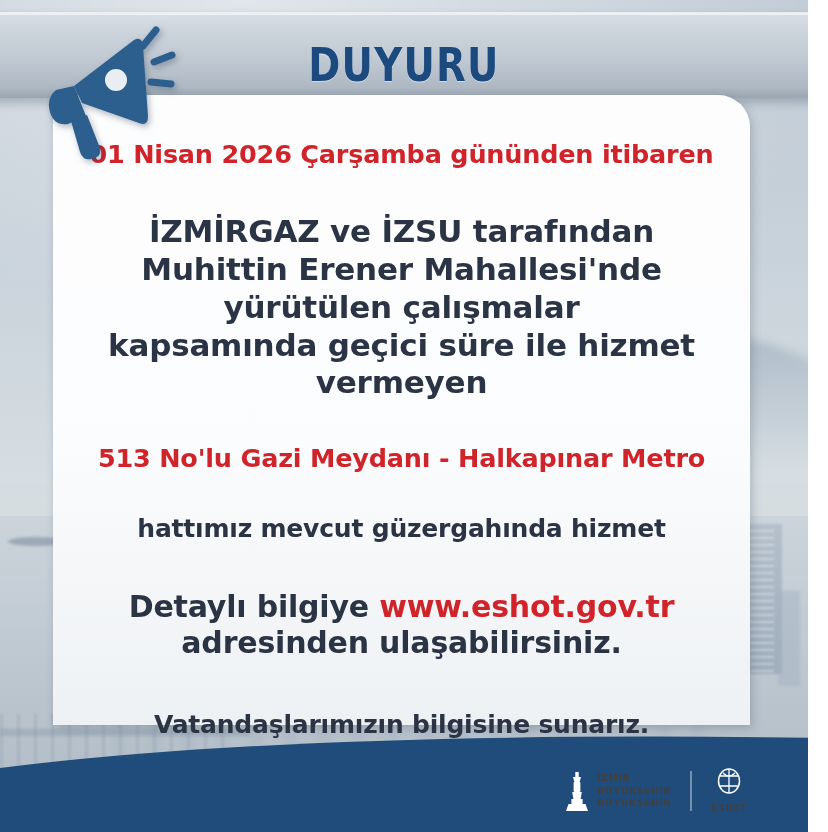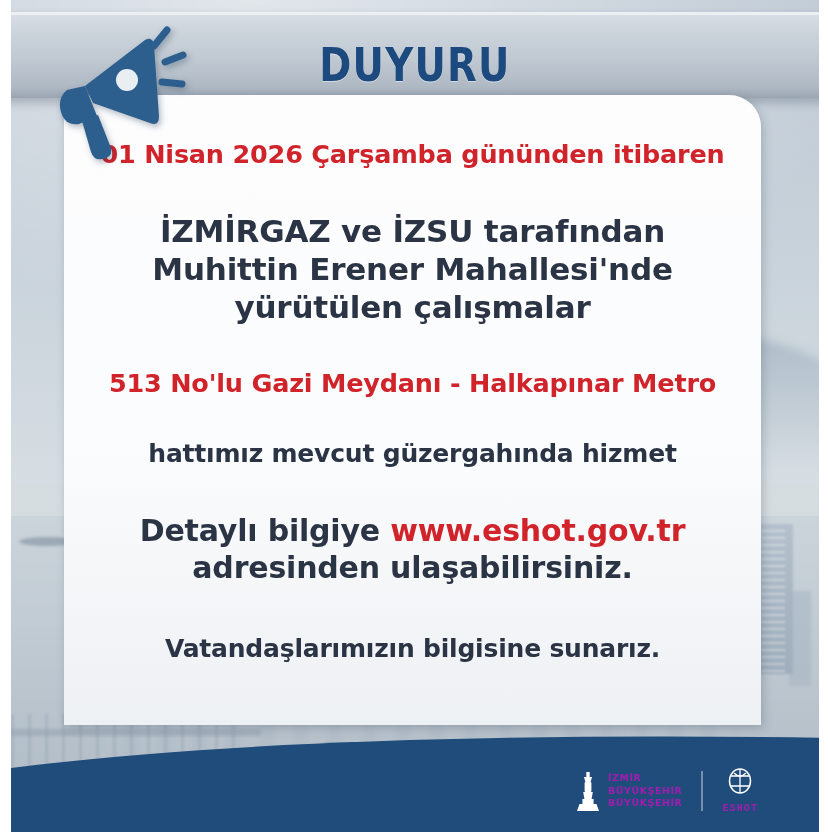--- a/index.html
+++ b/index.html
@@ -11,21 +11,20 @@
   body {
     font-family: "Liberation Sans", sans-serif;
   }
 
   .poster {
     position: relative;
     width: 808px;
     height: 832px;
     overflow: hidden;
     background: #c9d2da;
-    margin-left: 11px;
   }
 
   
   .bg-photo {
     position: absolute;
     inset: 0;
     background:
       linear-gradient(180deg,
         #c3ccd6 0%,
         #c8d1d9 14%,
@@ -237,21 +236,21 @@
     z-index: 4;
   }
   .footer-logos {
     position: absolute;
     right: 42px;
     bottom: 18px;
     z-index: 5;
     display: flex;
     align-items: center;
     gap: 0;
-    color: #a21caf;
+    color: #404040;
   }
   .logo-cell {
     display: flex;
     align-items: center;
     padding: 0 19px;
   }
   .logo-divider {
     width: 1px;
     height: 40px;
     background: rgba(255,255,255,.38);
@@ -329,20 +328,21 @@
 
   <div class="card-inner">
 
     <div class="block blk-date">
       <div class="line red">01 Nisan 2026 Çarşamba gününden itibaren</div>
     </div>
 
     <div class="block blk-body">
       <div class="line navy">İZMİRGAZ ve İZSU tarafından</div>
       <div class="line navy">Muhittin Erener Mahallesi'nde yürütülen çalışmalar</div>
+      <div class="line navy">kapsamında geçici süre ile hizmet vermeyen</div>
     </div>
 
     <div class="block blk-route">
       <div class="line red">513 No'lu Gazi Meydanı - Halkapınar Metro</div>
     </div>
 
     <div class="block blk-start">
       <div class="line navy">hattımız mevcut güzergahında hizmet</div>
     </div>
 

